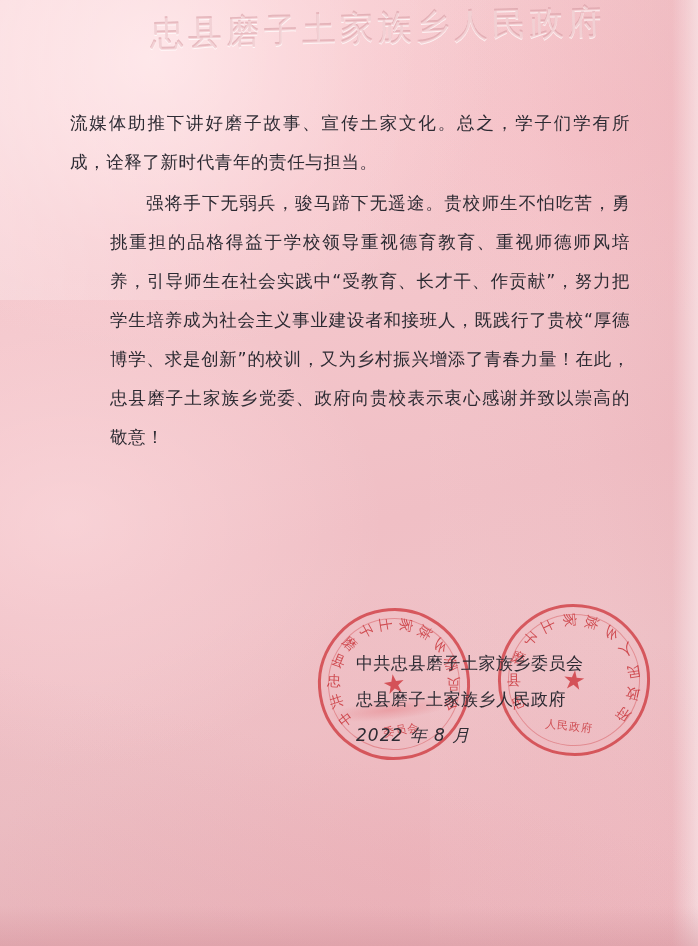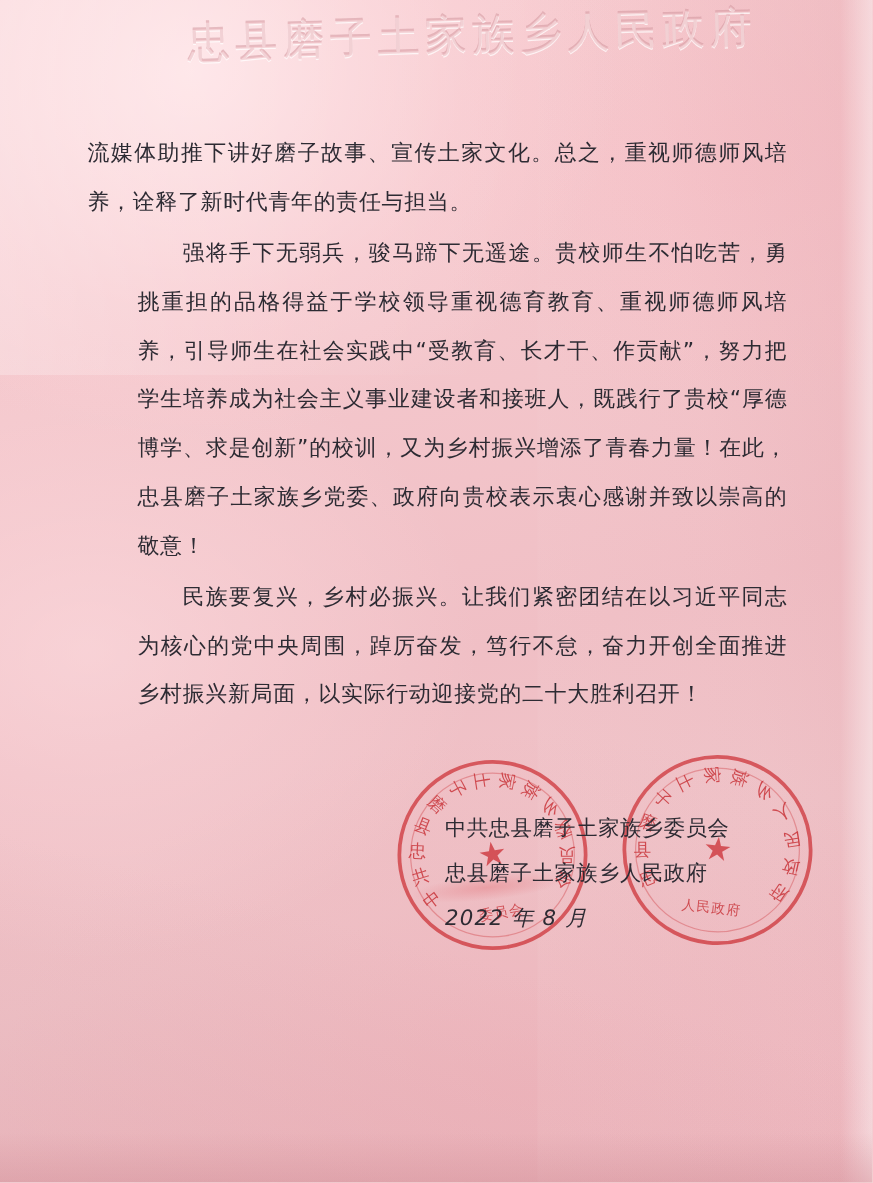--- a/index.html
+++ b/index.html
@@ -198,23 +198,22 @@
 
   <div class="sheen sheen-a"></div>
   <div class="sheen sheen-b"></div>
   <div class="sheen sheen-c"></div>
   <div class="sheen edge-right"></div>
   <div class="sheen edge-bottom"></div>
 
   <div class="letterhead">忠县磨子土家族乡人民政府</div>
 
   <div class="letter-body">
-    <p class="para">流媒体助推下讲好磨子故事、宣传土家文化。总之，重视师德师风培养，诠释了新时代青年的责任与担当。</p>
+    <p class="para">流媒体助推下讲好磨子故事、宣传土家文化。总之，学子们学有所成，诠释了新时代青年的责任与担当。</p>
     <p class="para indent">强将手下无弱兵，骏马蹄下无遥途。贵校师生不怕吃苦，勇挑重担的品格得益于学校领导重视德育教育、重视师德师风培养，引导师生在社会实践中“受教育、长才干、作贡献”，努力把学生培养成为社会主义事业建设者和接班人，既践行了贵校“厚德博学、求是创新”的校训，又为乡村振兴增添了青春力量！在此，忠县磨子土家族乡党委、政府向贵校表示衷心感谢并致以崇高的敬意！</p>
-    <p class="para indent">民族要复兴，乡村必振兴。让我们紧密团结在以习近平同志为核心的党中央周围，踔厉奋发，笃行不怠，奋力开创全面推进乡村振兴新局面，以实际行动迎接党的二十大胜利召开！</p>
   </div>
 
   <div class="smear"></div>
 
   <div class="seal seal-left">
     <div class="seal-inner"></div>
     <div class="seal-ring-text" id="ring-left">
         <span style="transform: rotate(-118deg) translate(0px, -60px) rotate(90deg) translate(-50%, -50%);">中</span>
         <span style="transform: rotate(-98.3333deg) translate(0px, -60px) rotate(90deg) translate(-50%, -50%);">共</span>
         <span style="transform: rotate(-78.6667deg) translate(0px, -60px) rotate(90deg) translate(-50%, -50%);">忠</span>

